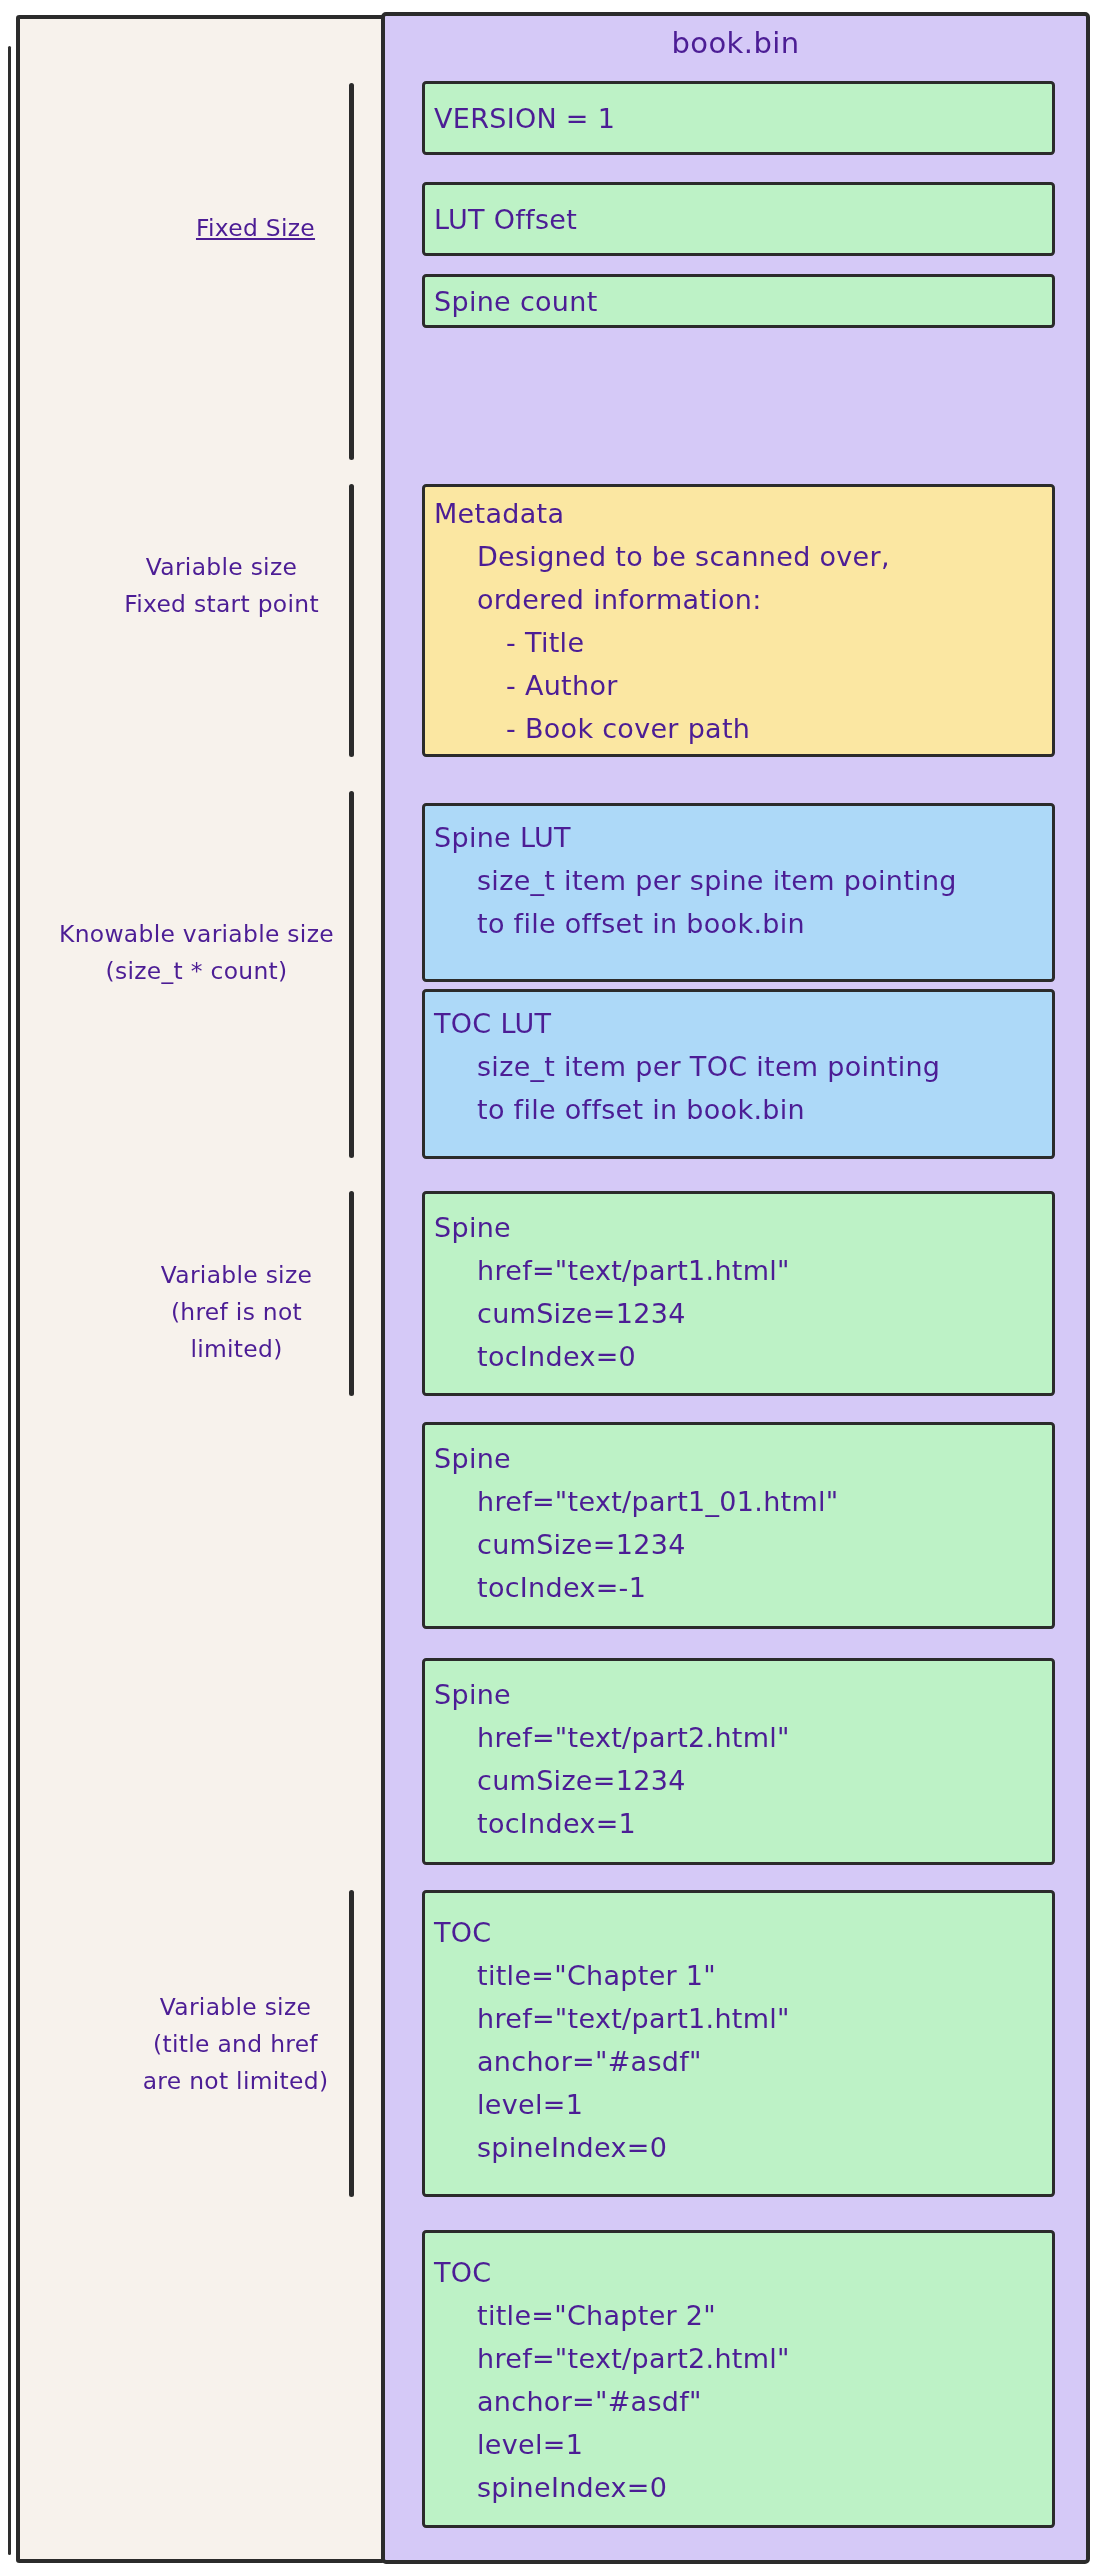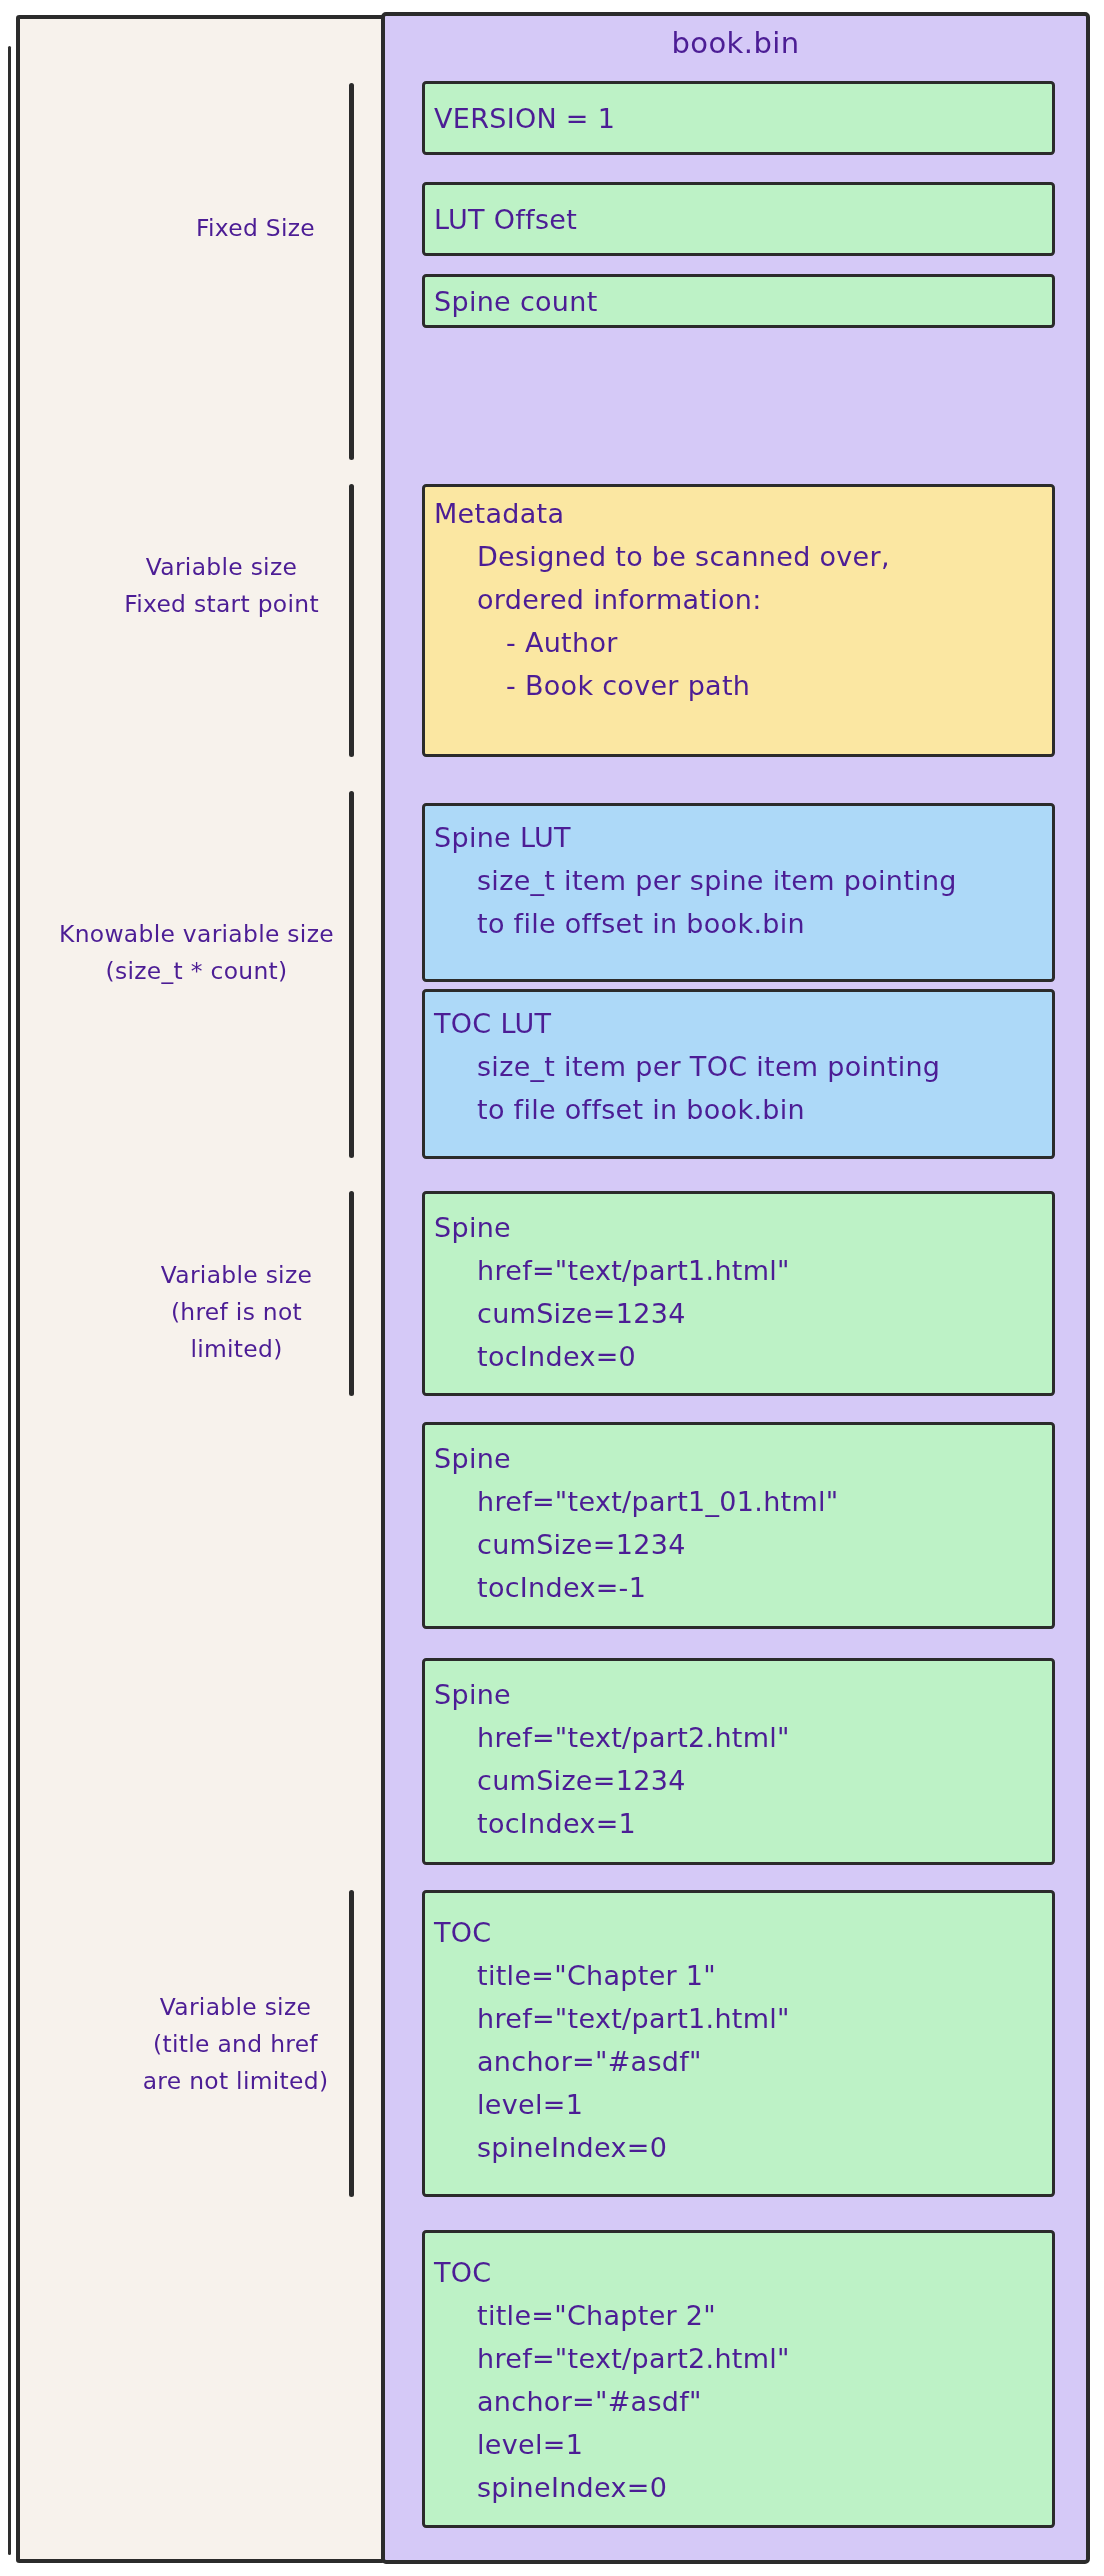--- a/index.html
+++ b/index.html
@@ -91,21 +91,21 @@
   <div class="bin-panel"></div>
 
   <div class="bin-title">book.bin</div>
 
   <div class="bracket" style="top:83px;height:377px;"></div>
   <div class="bracket" style="top:484px;height:273px;"></div>
   <div class="bracket" style="top:791px;height:367px;"></div>
   <div class="bracket" style="top:1191px;height:205px;"></div>
   <div class="bracket" style="top:1890px;height:307px;"></div>
 
-  <div class="size-label" style="left:105px;top:210px;">
+  <div class="size-label" style="left:105px;top:210px;text-decoration:underline;">
     <div>Fixed Size</div>
   </div>
   <div class="size-label" style="left:71px;top:549px;">
     <div>Variable size</div>
     <div>Fixed start point</div>
   </div>
   <div class="size-label" style="left:46px;top:916px;">
     <div>Knowable variable size</div>
     <div>(size_t * count)</div>
   </div>
@@ -130,20 +130,21 @@
 
   <div class="fbox green single" style="top:274px;height:54px;">
     <div class="line ind0">Spine count</div>
   </div>
 
 
   <div class="fbox yellow" style="top:484px;height:273px;padding-top:5px;">
     <div class="line ind0">Metadata</div>
     <div class="line ind1">Designed to be scanned over,</div>
     <div class="line ind1">ordered information:</div>
+    <div class="line ind2">- Title</div>
     <div class="line ind2">- Author</div>
     <div class="line ind2">- Book cover path</div>
   </div>
 
   <div class="fbox blue" style="top:791px;height:179px;padding-top:10px;margin-top:12px;">
     <div class="line ind0">Spine LUT</div>
     <div class="line ind1">size_t item per spine item pointing</div>
     <div class="line ind1">to file offset in book.bin</div>
   </div>
 

